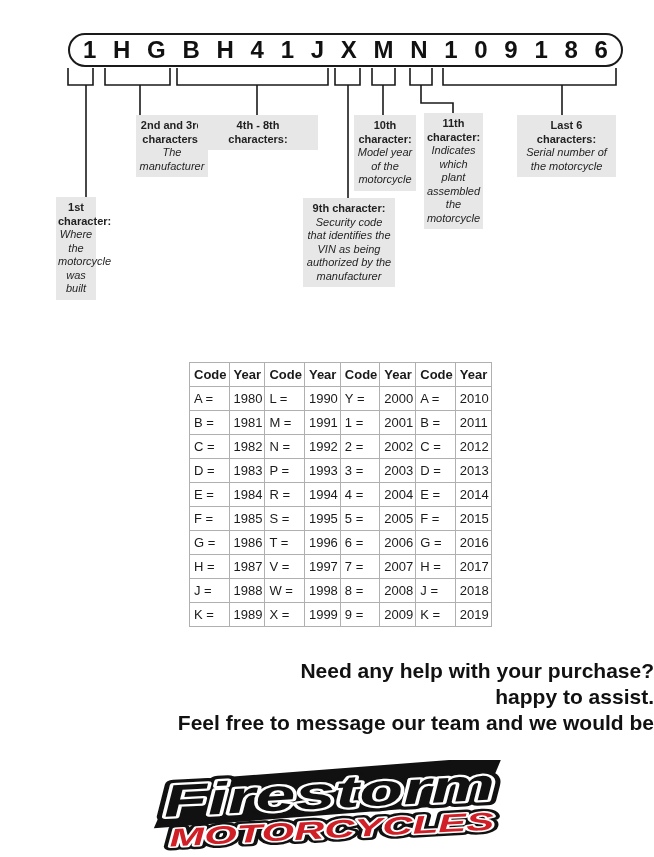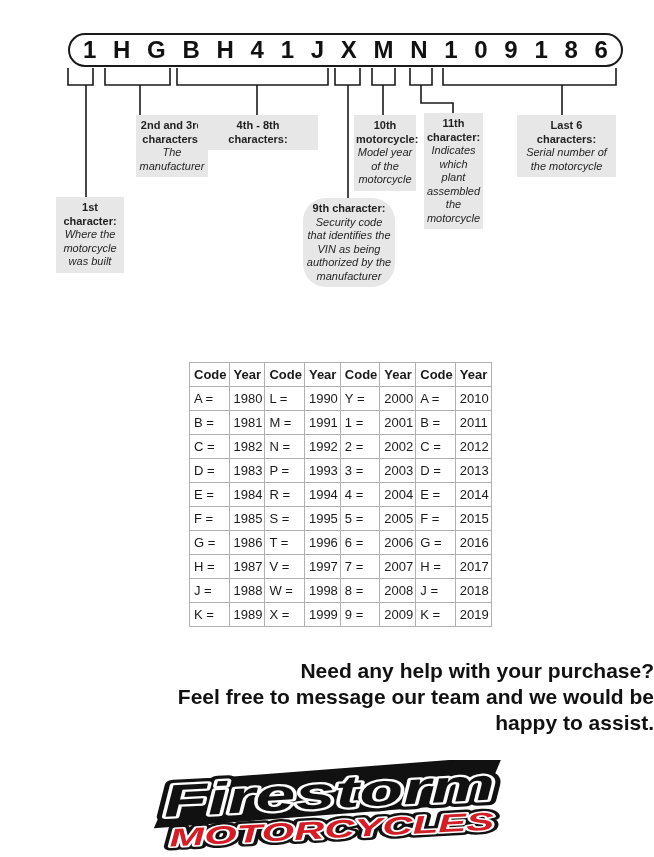--- a/index.html
+++ b/index.html
@@ -15,24 +15,24 @@
     border:2px solid #1a1a1a;border-radius:17px;background:#fff;
     display:flex;align-items:center;justify-content:space-between;padding:0 13px;
   }
   .vin-pill span{font-weight:bold;font-size:24px;line-height:1;color:#111;}
   .label-box{
     position:absolute;background:#e7e7e7;box-sizing:border-box;
     text-align:center;font-size:11px;line-height:13.5px;padding:4px 2px;color:#1f1f1f;
   }
   .label-box .box-title{font-weight:bold;white-space:pre-line;display:block;}
   .label-box .box-body{white-space:pre-line;display:block;font-style:italic;}
-  .b1{left:56px;top:197px;width:68px;}
+  .b1{left:56px;top:197px;width:40px;}
   .b2{left:105px;top:115px;width:72px;margin-left:31px;}
   .b3{left:198px;top:115px;width:120px;}
-  .b4{left:303px;top:198px;width:92px;border-radius:23px;}
+  .b4{left:303px;top:198px;width:92px;}
   .b5{left:354px;top:115px;width:62px;}
   .b6{left:424px;top:113px;width:59px;}
   .b7{left:517px;top:115px;width:99px;}
   
   .source-line{position:absolute;left:55px;top:299px;font-size:11.5px;color:#222;}
   .source-line .src-label{margin-right:7px;}
   
   .year-table{
     position:absolute;left:189px;top:362px;border-collapse:collapse;table-layout:fixed;
     font-size:13px;color:#1a1a1a;
@@ -123,21 +123,21 @@
     <div class="label-box b4">
       <span class="box-title">9th character:</span>
       <span class="box-body">Security code
 that identifies the
 VIN as being
 authorized by the
 manufacturer</span>
     </div>
     <div class="label-box b5">
       <span class="box-title">10th
-motorcycle:</span>
+character:</span>
       <span class="box-body">Model year
 of the
 motorcycle</span>
     </div>
     <div class="label-box b6">
       <span class="box-title">11th
 character:</span>
       <span class="box-body">Indicates
 which plant
 assembled
@@ -265,22 +265,22 @@
           <td>9 =</td>
           <td>2009</td>
           <td>K =</td>
           <td>2019</td>
         </tr>
       </tbody>
   </table>
 
   <div class="help-text">
       <div>Need any help with your purchase?</div>
+      <div>happy to assist.</div>
       <div>Feel free to message our team and we would be</div>
-      <div>happy to assist.</div>
     </div>
 
   <svg class="logo-svg" width="380" height="97" viewBox="0 0 380 97">
     <g transform="rotate(-3 190 48)" class="logo-main">
       <path d="M36,13 L365,5 L343,51 L13,59 Z" fill="#111111"></path>
 
       <text x="24" y="48" font-size="45" textLength="332" lengthAdjust="spacingAndGlyphs" fill="#111111" stroke="#111111" stroke-width="11" stroke-linejoin="round" paint-order="stroke">Firestorm</text>
       <text x="24" y="48" font-size="45" textLength="332" lengthAdjust="spacingAndGlyphs" fill="#111111" stroke="#ffffff" stroke-width="4.5" stroke-linejoin="round" paint-order="stroke">Firestorm</text>
 
       <text x="28" y="78" font-size="25" textLength="325" lengthAdjust="spacingAndGlyphs" fill="#d01f27" stroke="#111111" stroke-width="8" stroke-linejoin="round" paint-order="stroke">MOTORCYCLES</text>

